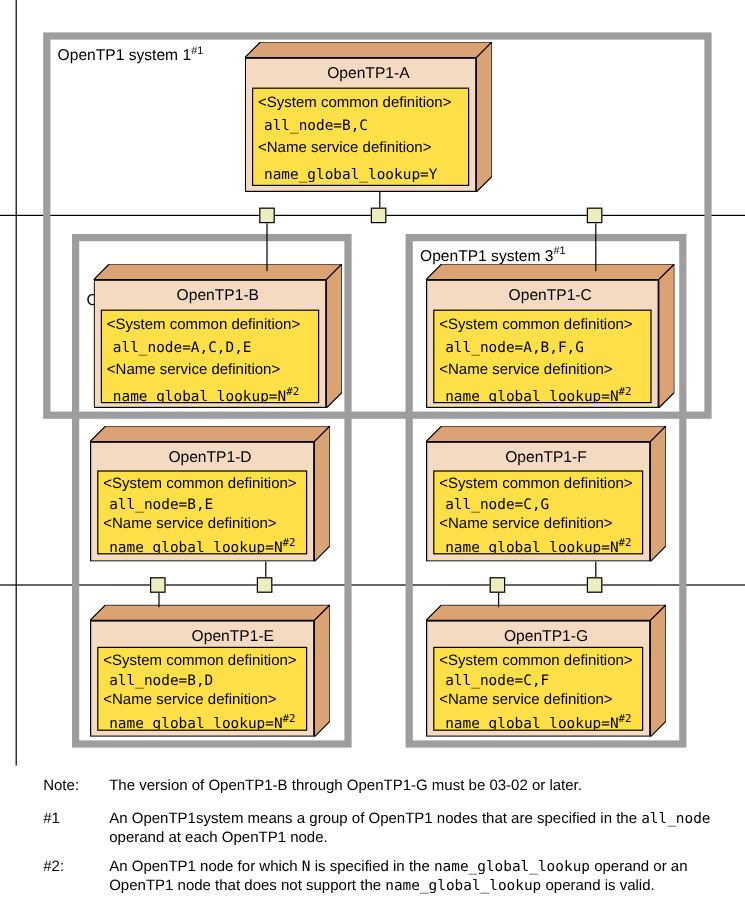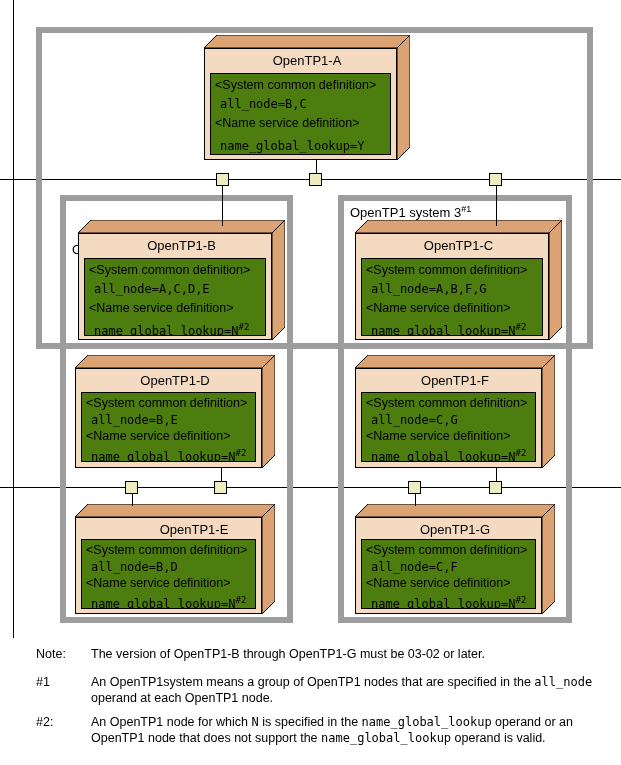--- a/index.html
+++ b/index.html
@@ -11,21 +11,21 @@
   .vline{position:absolute;width:1px;background:#000;}
   .frame{position:absolute;border:6px solid #9D9D9D;box-sizing:border-box;background:transparent;}
   .sys-label{position:absolute;font-size:13px;white-space:nowrap;}
   .sys-label sup, .def sup{font-size:9px;}
   .box3d{position:absolute;}
   .box3d .title{
     position:absolute;left:0;top:14px;width:100%;text-align:center;
     font-size:13px;line-height:23px;white-space:nowrap;
   }
   .defbox{
-    position:absolute;background:#4d7c0f;border:1px solid #000;box-sizing:border-box;
+    position:absolute;background:#fde047;border:1px solid #000;box-sizing:border-box;
     padding:2px 0 0 4px;overflow:hidden;
   }
   .def{font-size:12.5px;white-space:nowrap;}
   .mono{font-family:"DejaVu Sans Mono",monospace;font-size:12px;}
   .def.mono{padding-left:5px;}
   .lh19 .def{line-height:19px;}
   .lh17 .def{line-height:16.5px;}
   .sq{
     position:absolute;width:13px;height:13px;background:#EDEDBF;
     border:1px solid #000;box-sizing:border-box;
@@ -43,20 +43,21 @@
 <div id="stage">
 
   <div class="vline" style="left:13px;top:0;height:638px;"></div>
   <div class="hline" style="left:0;top:179px;width:621px;"></div>
   <div class="hline" style="left:0;top:487px;width:621px;"></div>
 
   <div class="frame" style="left: 36px; top: 27px; width: 557px; height: 322px; border-color: rgb(157, 157, 157);"></div>
   <div class="frame" style="left: 60px; top: 195px; width: 233px; height: 428px; border-color: rgb(157, 157, 157);"></div>
   <div class="frame" style="left: 338px; top: 195px; width: 234px; height: 428px; border-color: rgb(157, 157, 157);"></div>
 
+  <div class="sys-label" style="left:48px;top:37px;"><span>OpenTP1 system 1</span><sup>#1</sup></div>
   <div class="sys-label" style="left:72px;top:204px;margin-top:37px;"><span>OpenTP1 system 2</span><sup>#1</sup></div>
   <div class="sys-label" style="left:350px;top:204px;"><span>OpenTP1 system 3</span><sup>#1</sup></div>
 
   <div class="box3d lh19" style="left:204px;top:35px;width:206px;height:144px;">
       <svg width="206" height="125" style="position:absolute;left:0;top:0;">
         <polygon points="0,13 13,0 206,0 193,13" fill="#DBA274" stroke="#000" stroke-width="1"></polygon>
         <polygon points="193,13 206,0 206,112 193,125" fill="#DBA274" stroke="#000" stroke-width="1"></polygon>
         <rect x="0.5" y="13.5" width="192" height="111" fill="#F4DAC0" stroke="#000" stroke-width="1"></rect>
       </svg>
     <div class="title">OpenTP1-A</div>

